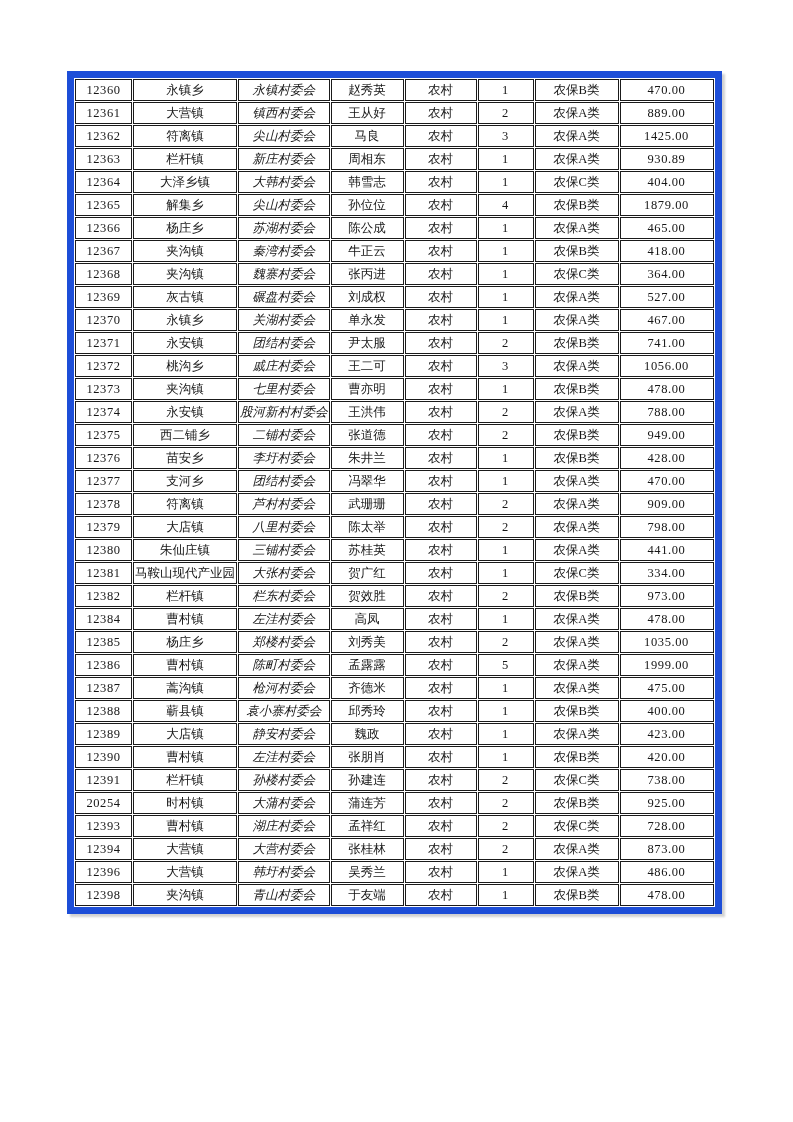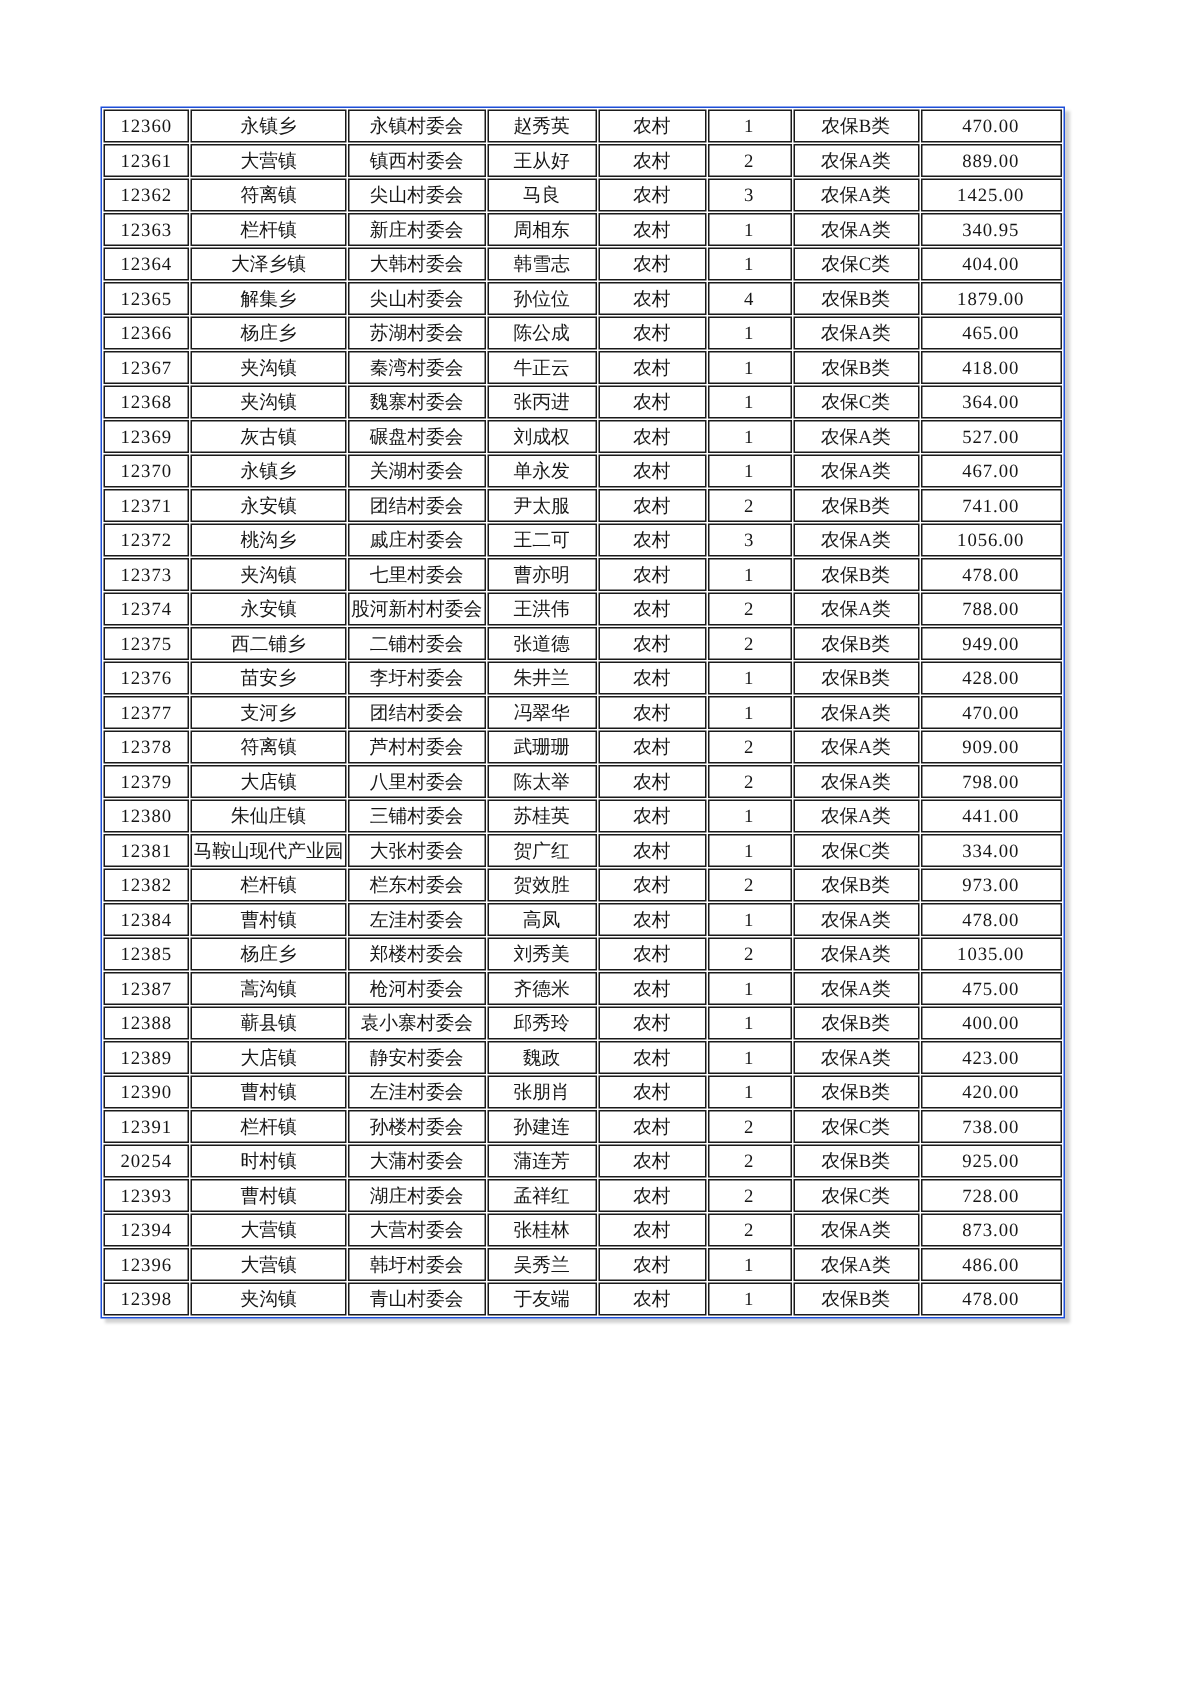--- a/index.html
+++ b/index.html
@@ -15,21 +15,21 @@
     overflow: hidden;
     font-family: "Liberation Serif", "DejaVu Serif", serif;
   }
   table.grid {
     position: absolute;
     left: 67px;
     top: 71px;
     table-layout: fixed;
     border-collapse: separate;
     border-spacing: 1px;
-    border: 1px solid #1d4ed8;
+    border: 7px solid #1d4ed8;
     background: #ffffff;
     box-shadow: 3px 3px 2px rgba(0,0,0,0.18);
   }
   table.grid td {
     box-sizing: border-box;
     height: 22px;
     padding: 0 1px;
     border: 1px solid #1a1a1a;
     background: #ffffff;
     color: #161616;
@@ -37,21 +37,21 @@
     line-height: 20px;
     text-align: center;
     vertical-align: middle;
     white-space: nowrap;
     overflow: hidden;
   }
   td.c-serial, td.c-count, td.c-amount {
     font-size: 13px;
     letter-spacing: 0.6px;
   }
-  td.c-village { font-size: 12px; }
+  td.c-village { font-size: 12px; font-style: italic; }
   .col-serial   { width: 57px; }
   .col-town     { width: 73px; }
   .col-village  { width: 82px; }
   .col-name     { width: 73px; }
   .col-type     { width: 72px; }
   .col-count    { width: 56px; }
   .col-category { width: 84px; }
   .col-amount   { width: 94px; }
 </style>
 </head>
@@ -101,21 +101,21 @@
           <td class="c-amount">1425.00</td>
         </tr>
         <tr>
           <td class="c-serial">12363</td>
           <td class="c-town">栏杆镇</td>
           <td class="c-village">新庄村委会</td>
           <td class="c-name">周相东</td>
           <td class="c-type">农村</td>
           <td class="c-count">1</td>
           <td class="c-category">农保A类</td>
-          <td class="c-amount">340.95</td>
+          <td class="c-amount">930.89</td>
         </tr>
         <tr>
           <td class="c-serial">12364</td>
           <td class="c-town">大泽乡镇</td>
           <td class="c-village">大韩村委会</td>
           <td class="c-name">韩雪志</td>
           <td class="c-type">农村</td>
           <td class="c-count">1</td>
           <td class="c-category">农保C类</td>
           <td class="c-amount">404.00</td>
@@ -312,20 +312,30 @@
         </tr>
         <tr>
           <td class="c-serial">12385</td>
           <td class="c-town">杨庄乡</td>
           <td class="c-village">郑楼村委会</td>
           <td class="c-name">刘秀美</td>
           <td class="c-type">农村</td>
           <td class="c-count">2</td>
           <td class="c-category">农保A类</td>
           <td class="c-amount">1035.00</td>
+        </tr>
+        <tr>
+          <td class="c-serial">12386</td>
+          <td class="c-town">曹村镇</td>
+          <td class="c-village">陈町村委会</td>
+          <td class="c-name">孟露露</td>
+          <td class="c-type">农村</td>
+          <td class="c-count">5</td>
+          <td class="c-category">农保A类</td>
+          <td class="c-amount">1999.00</td>
         </tr>
         <tr>
           <td class="c-serial">12387</td>
           <td class="c-town">蒿沟镇</td>
           <td class="c-village">枪河村委会</td>
           <td class="c-name">齐德米</td>
           <td class="c-type">农村</td>
           <td class="c-count">1</td>
           <td class="c-category">农保A类</td>
           <td class="c-amount">475.00</td>

